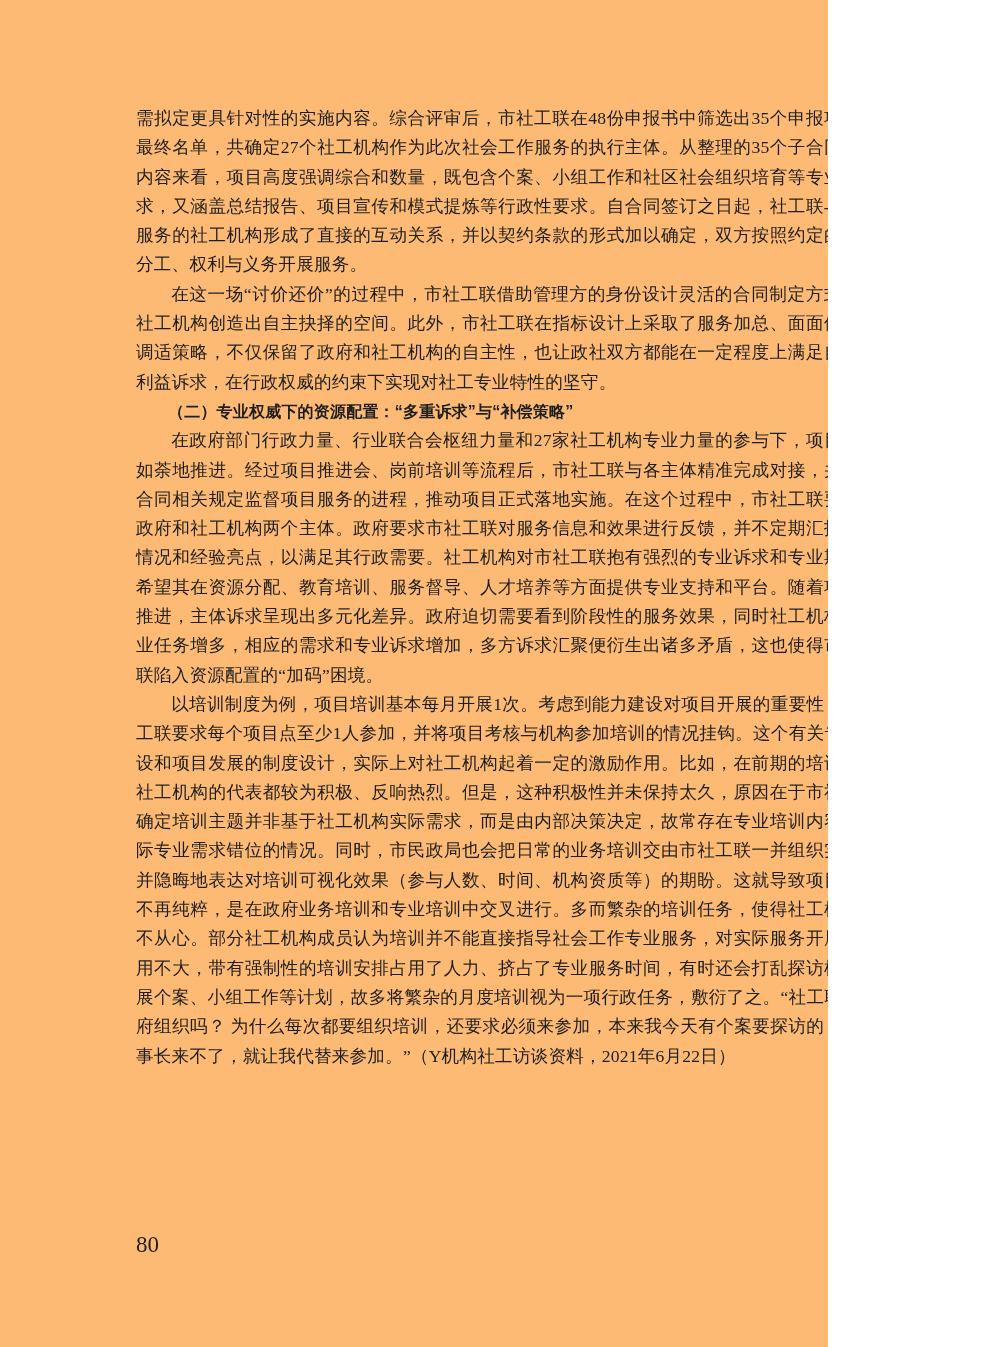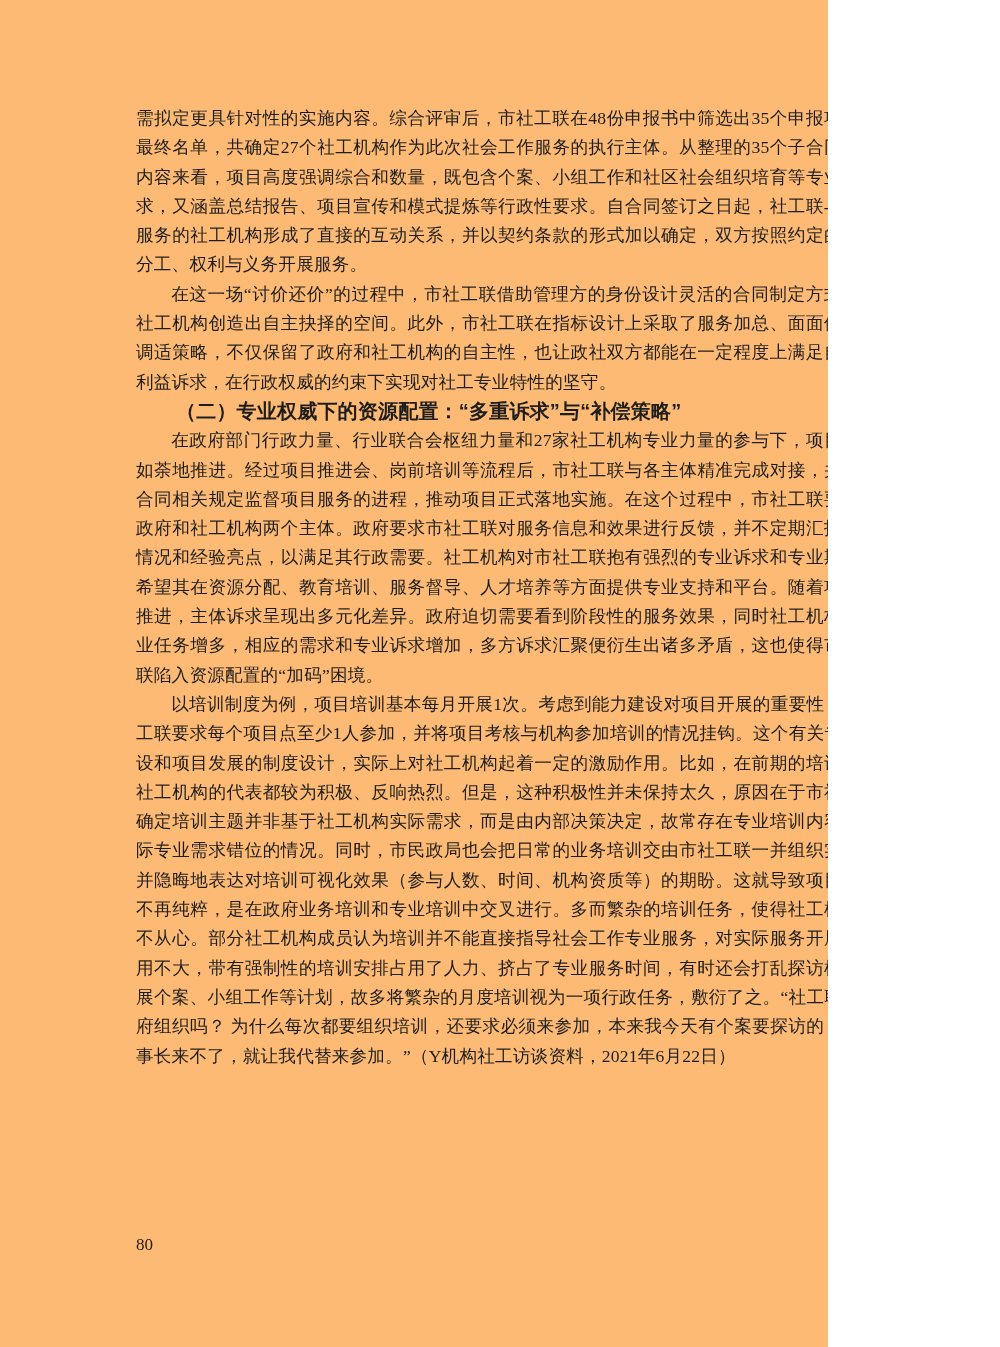--- a/index.html
+++ b/index.html
@@ -30,30 +30,30 @@
     text-indent: 2em;
     letter-spacing: 0.2px;
   }
   .para.no-indent {
     text-indent: 0;
   }
   .heading {
     margin: 0;
     font-family: "Liberation Sans", "DejaVu Sans", sans-serif;
     font-weight: bold;
-    font-size: 20px;
+    font-size: 16px;
     line-height: 29.3px;
     text-indent: 2em;
     letter-spacing: 0.2px;
   }
   .page-number {
     position: absolute;
     left: 136px;
     top: 1230px;
-    font-size: 17px;
+    font-size: 23px;
     line-height: 29px;
   }
 </style>
 </head>
 <body>
 
 <div class="page">
   <div class="text-block">
     <p class="para no-indent">需拟定更具针对性的实施内容。综合评审后，市社工联在48份申报书中筛选出35个申报项目为最终名单，共确定27个社工机构作为此次社会工作服务的执行主体。从整理的35个子合同指标内容来看，项目高度强调综合和数量，既包含个案、小组工作和社区社会组织培育等专业性要求，又涵盖总结报告、项目宣传和模式提炼等行政性要求。自合同签订之日起，社工联与承接服务的社工机构形成了直接的互动关系，并以契约条款的形式加以确定，双方按照约定的职责分工、权利与义务开展服务。</p>
     <p class="para">在这一场“讨价还价”的过程中，市社工联借助管理方的身份设计灵活的合同制定方式，为社工机构创造出自主抉择的空间。此外，市社工联在指标设计上采取了服务加总、面面俱到的调适策略，不仅保留了政府和社工机构的自主性，也让政社双方都能在一定程度上满足自身的利益诉求，在行政权威的约束下实现对社工专业特性的坚守。</p>

